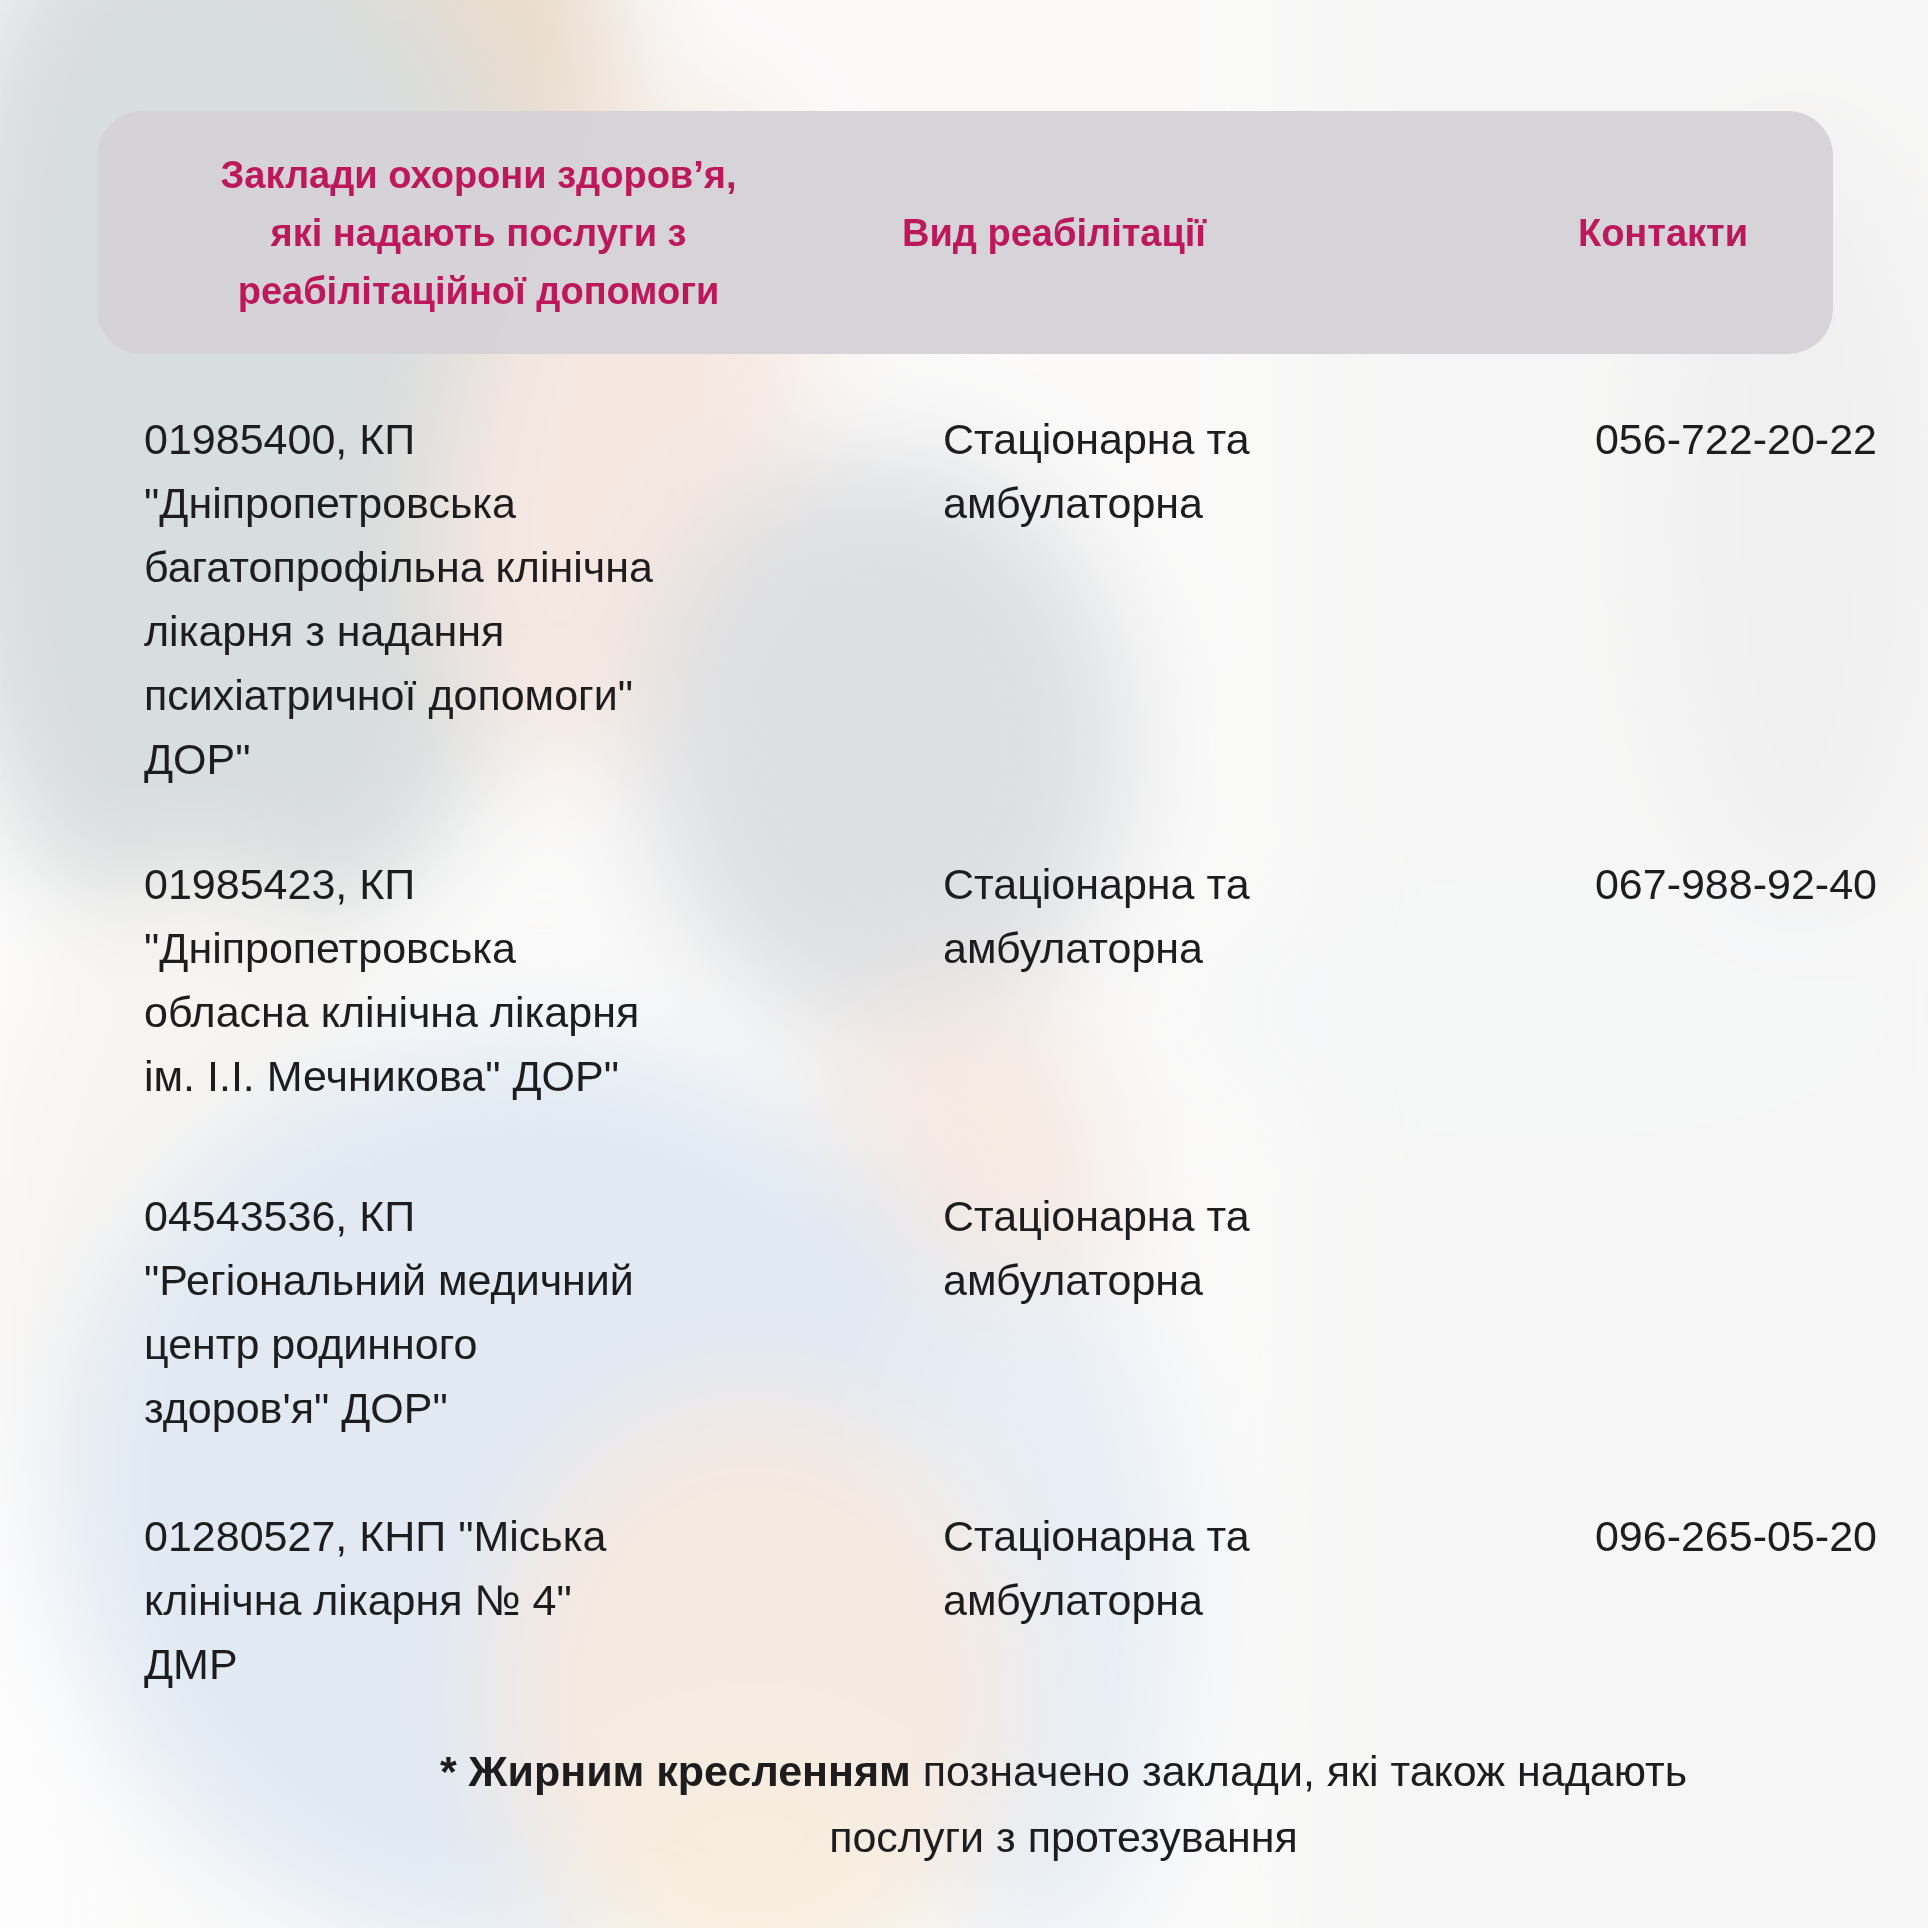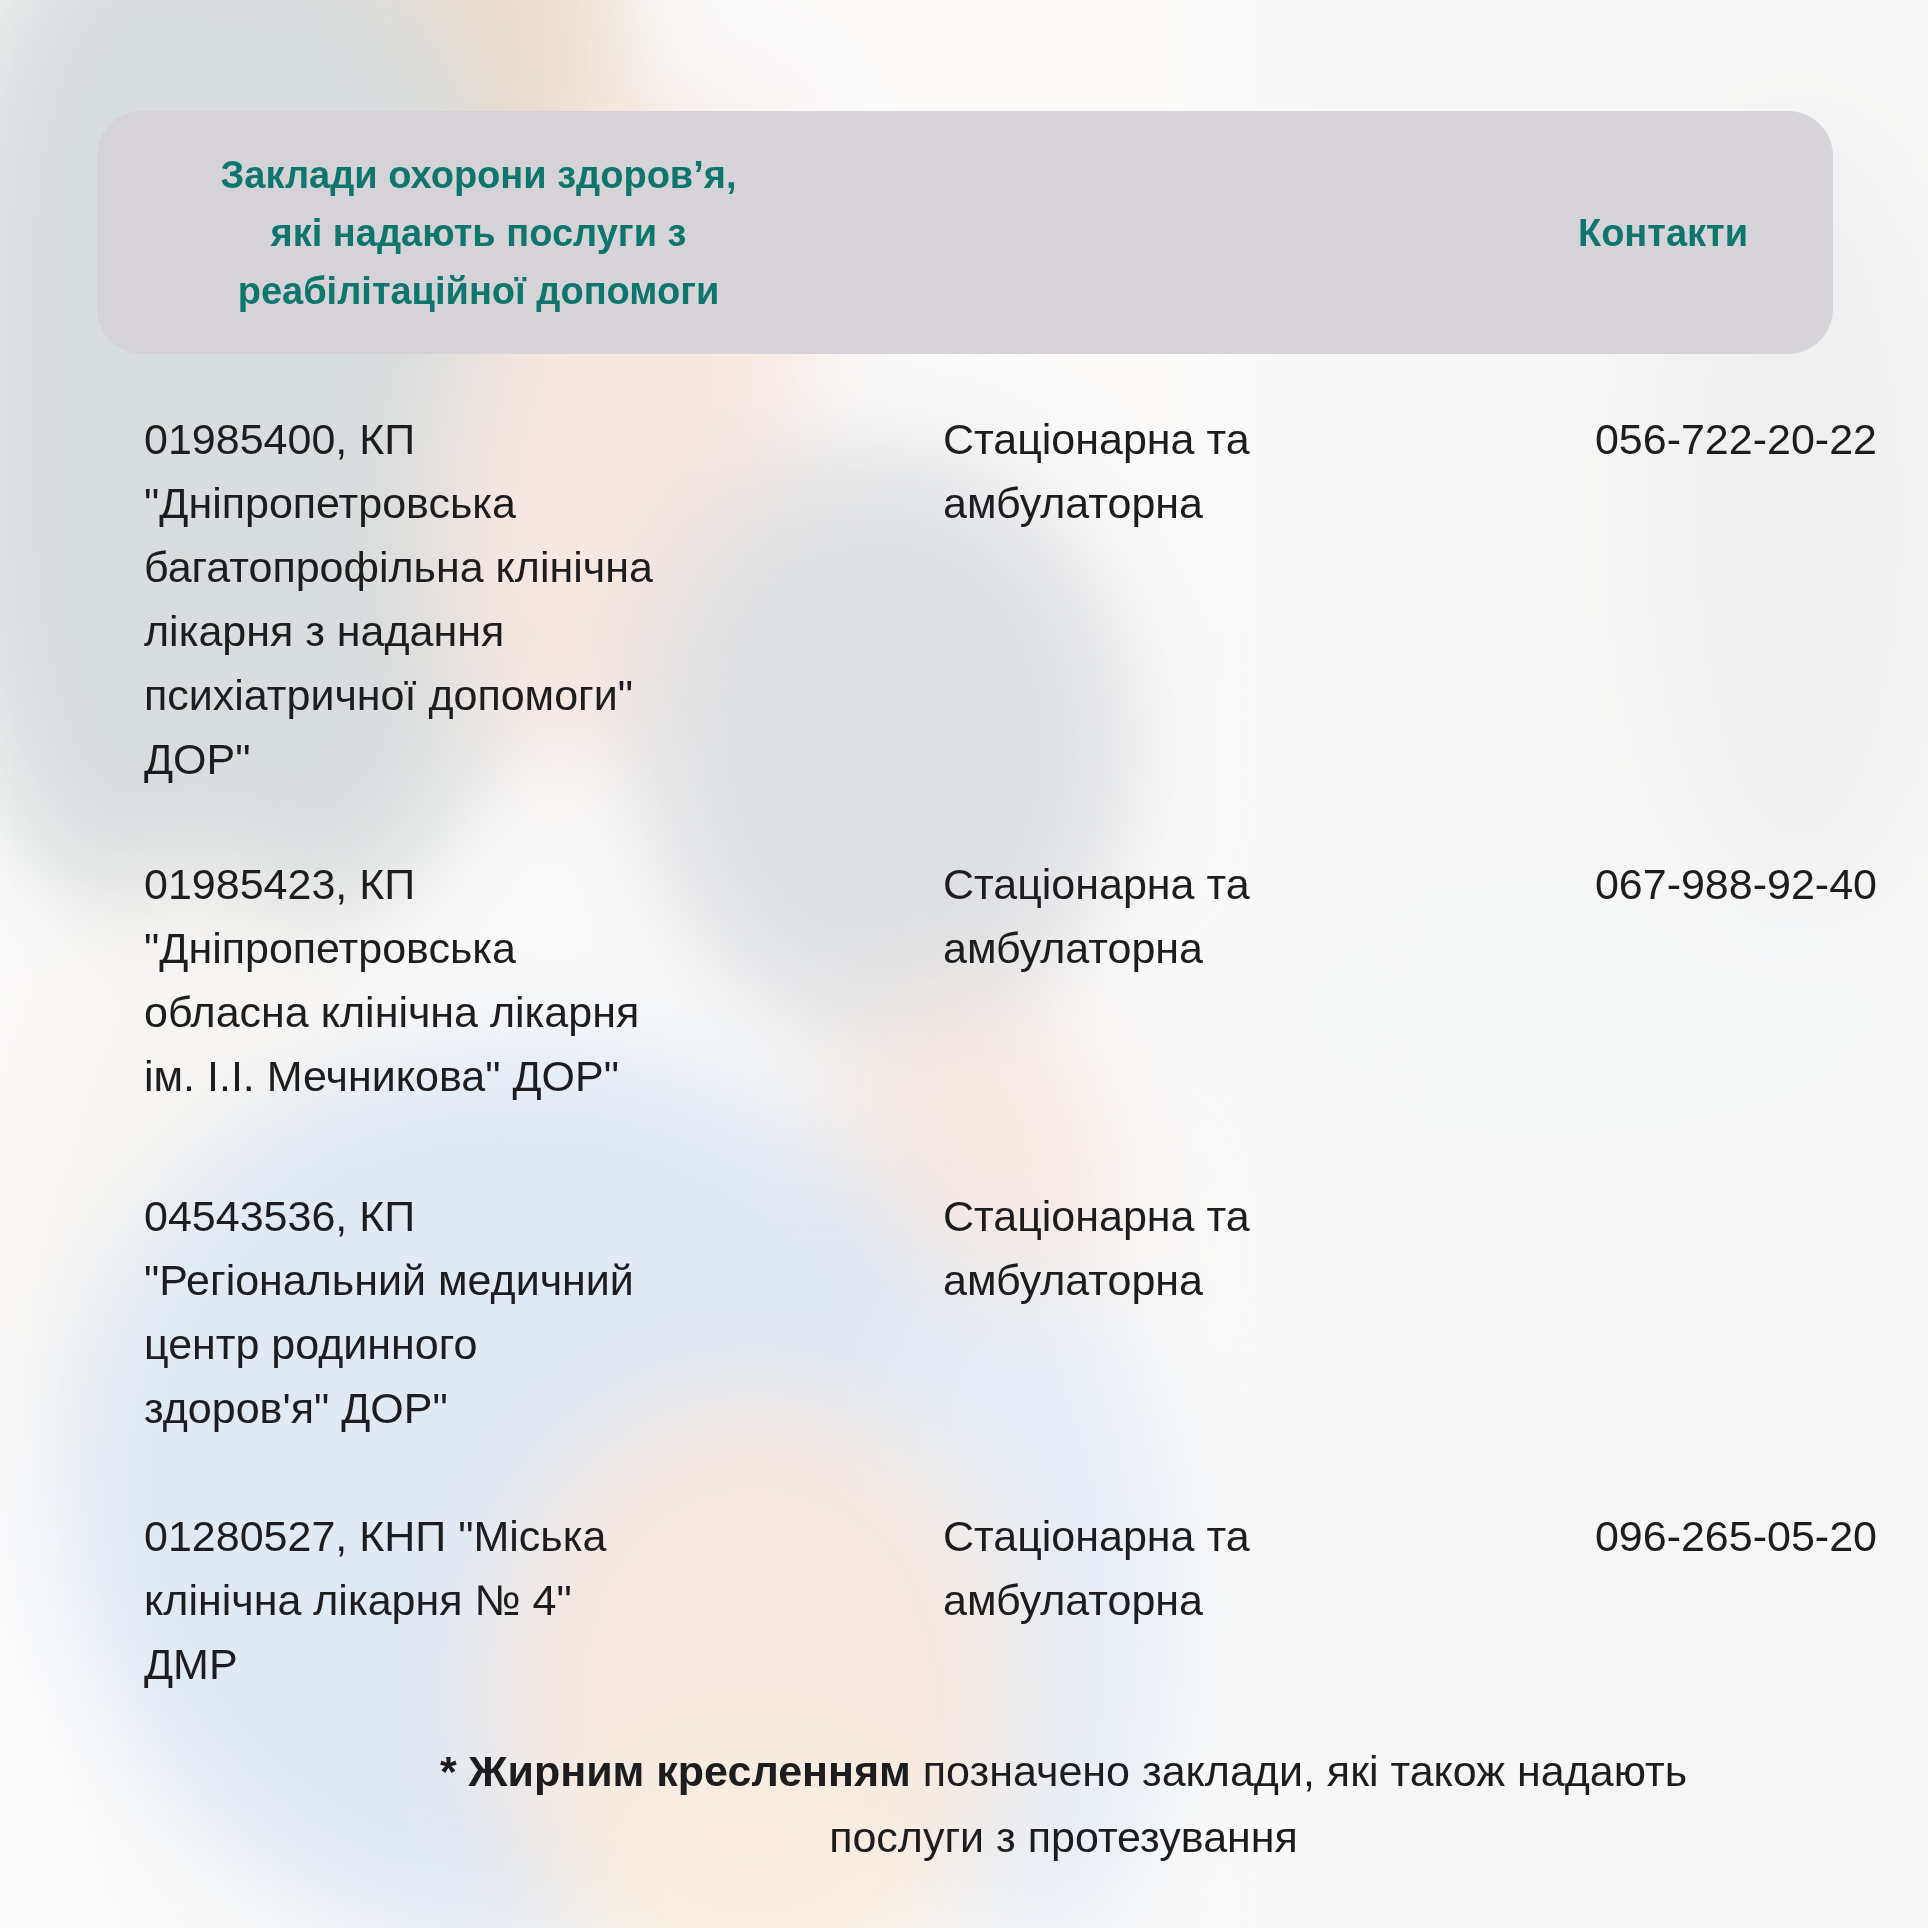--- a/index.html
+++ b/index.html
@@ -36,21 +36,21 @@
     position:absolute;
     left:97px; top:111px;
     width:1736px; height:243px;
     background:rgba(213,211,215,0.97);
     border-radius:45px;
   }
   .hcell {
     position:absolute; top:0; height:100%;
     display:flex; align-items:center;
     font-weight:700; font-size:38px; line-height:58px;
-    white-space:pre-line; color:#0f766e;
+    white-space:pre-line; color:#be185d;
   }
   .hc1 { left:0;      width:763px; justify-content:center; text-align:center; }
   .hc2 { left:805px;  width:452px; justify-content:flex-start; text-align:left; }
   .hc3 { left:1403px; width:326px; justify-content:center; }
 
   
   .rows { position:absolute; left:144px; top:407px; width:1733px; }
   .row {
     display:grid;
     grid-template-columns:755px 598px 1fr;
@@ -96,20 +96,21 @@
     <div class="blob b-mat"></div>
     <div class="blob b-legs-bottom"></div>
     <div class="blob b-foot"></div>
   </div>
   <div class="veil"></div>
 
   <div class="band">
     <div class="hcell hc1">Заклади охорони здоров’я,
 які надають послуги з
 реабілітаційної допомоги</div>
+    <div class="hcell hc2">Вид реабілітації</div>
     <div class="hcell hc3">Контакти</div>
   </div>
 
   <div class="rows">
 
     <div class="row row-1">
       <div class="facility">01985400, КП
 "Дніпропетровська
 багатопрофільна клінічна
 лікарня з надання

